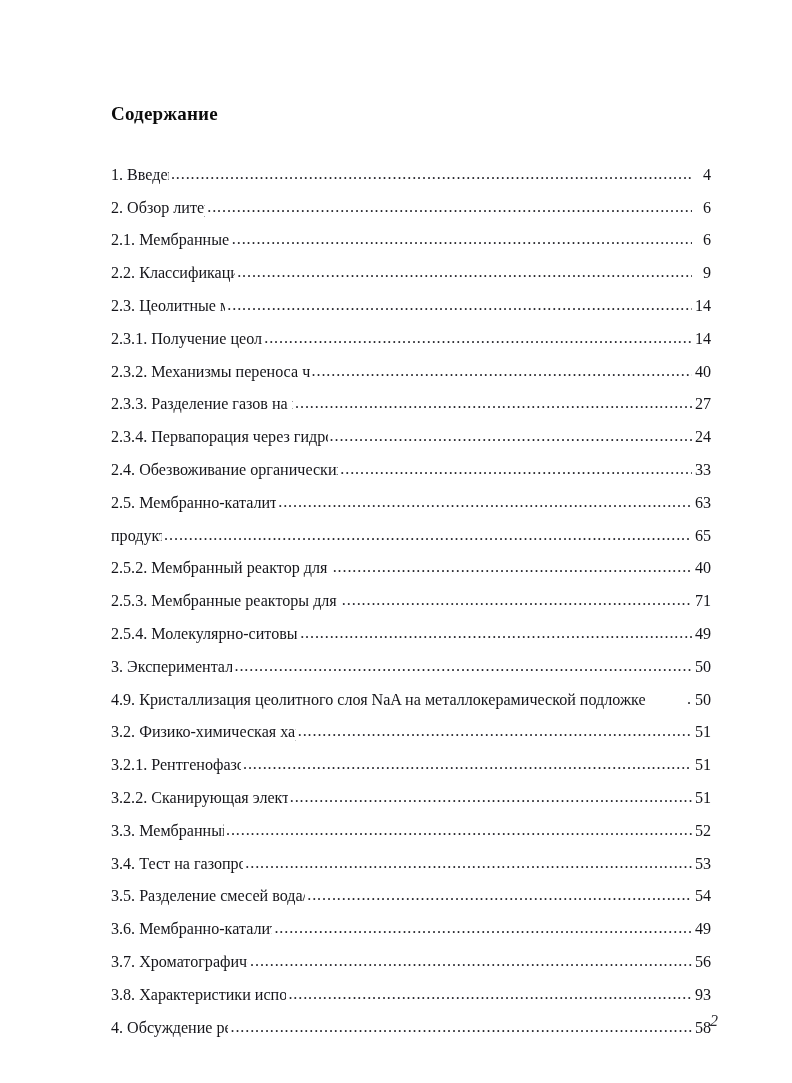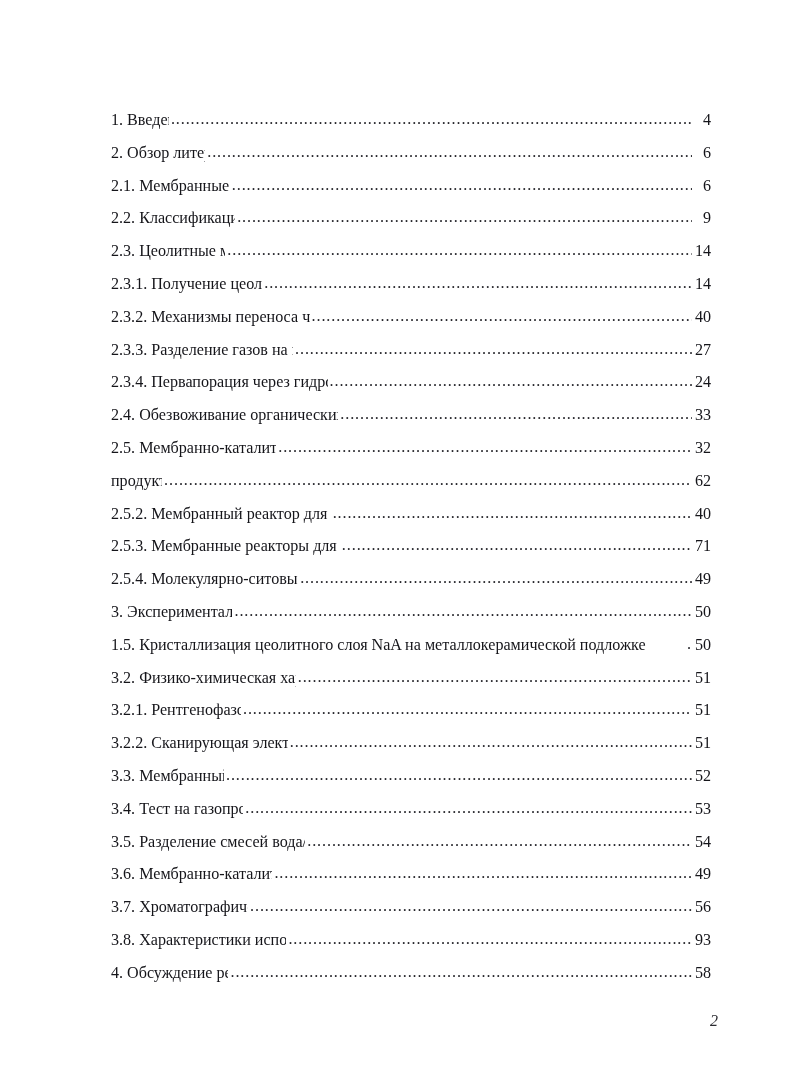--- a/index.html
+++ b/index.html
@@ -94,20 +94,21 @@
     font-family: "Liberation Serif", "DejaVu Serif", serif;
   }
 </style>
 </head>
 <body>
 
 <div class="page">
 
   <div class="content">
 
+    <h1 class="toc-title">Содержание</h1>
 
     <ul class="toc-list" id="toc-list">
         <li class="toc-entry">
           <span class="label">1. Введение</span>
           <span class="leader"></span>
           <span class="pageno">4</span>
         </li>
         <li class="toc-entry">
           <span class="label">2. Обзор литературы</span>
           <span class="leader"></span>
@@ -149,26 +150,26 @@
           <span class="pageno">24</span>
         </li>
         <li class="toc-entry">
           <span class="label">2.4. Обезвоживание органических веществ на цеолитных мембранах</span>
           <span class="leader"></span>
           <span class="pageno">33</span>
         </li>
         <li class="toc-entry">
           <span class="label">2.5. Мембранно-каталитические процессы</span>
           <span class="leader"></span>
-          <span class="pageno">32</span>
+          <span class="pageno">63</span>
         </li>
         <li class="toc-entry">
           <span class="label">продуктов</span>
           <span class="leader"></span>
-          <span class="pageno">62</span>
+          <span class="pageno">65</span>
         </li>
         <li class="toc-entry">
           <span class="label">2.5.2. Мембранный реактор для распределенной подачи реагента</span>
           <span class="leader"></span>
           <span class="pageno">40</span>
         </li>
         <li class="toc-entry">
           <span class="label">2.5.3. Мембранные реакторы для контроля взаимодействия реагентов</span>
           <span class="leader"></span>
           <span class="pageno">71</span>
@@ -177,21 +178,21 @@
           <span class="label">2.5.4. Молекулярно-ситовые мембранные реактора</span>
           <span class="leader"></span>
           <span class="pageno">49</span>
         </li>
         <li class="toc-entry">
           <span class="label">3. Экспериментальная часть</span>
           <span class="leader"></span>
           <span class="pageno">50</span>
         </li>
         <li class="toc-entry tight">
-          <span class="label">1.5. Кристаллизация цеолитного слоя NaA на металлокерамической подложке</span>
+          <span class="label">4.9. Кристаллизация цеолитного слоя NaA на металлокерамической подложке</span>
           <span class="leader"></span>
           <span class="pageno">50</span>
         </li>
         <li class="toc-entry">
           <span class="label">3.2. Физико-химическая характеристика образцов</span>
           <span class="leader"></span>
           <span class="pageno">51</span>
         </li>
         <li class="toc-entry">
           <span class="label">3.2.1. Рентгенофазовый анализ</span>

